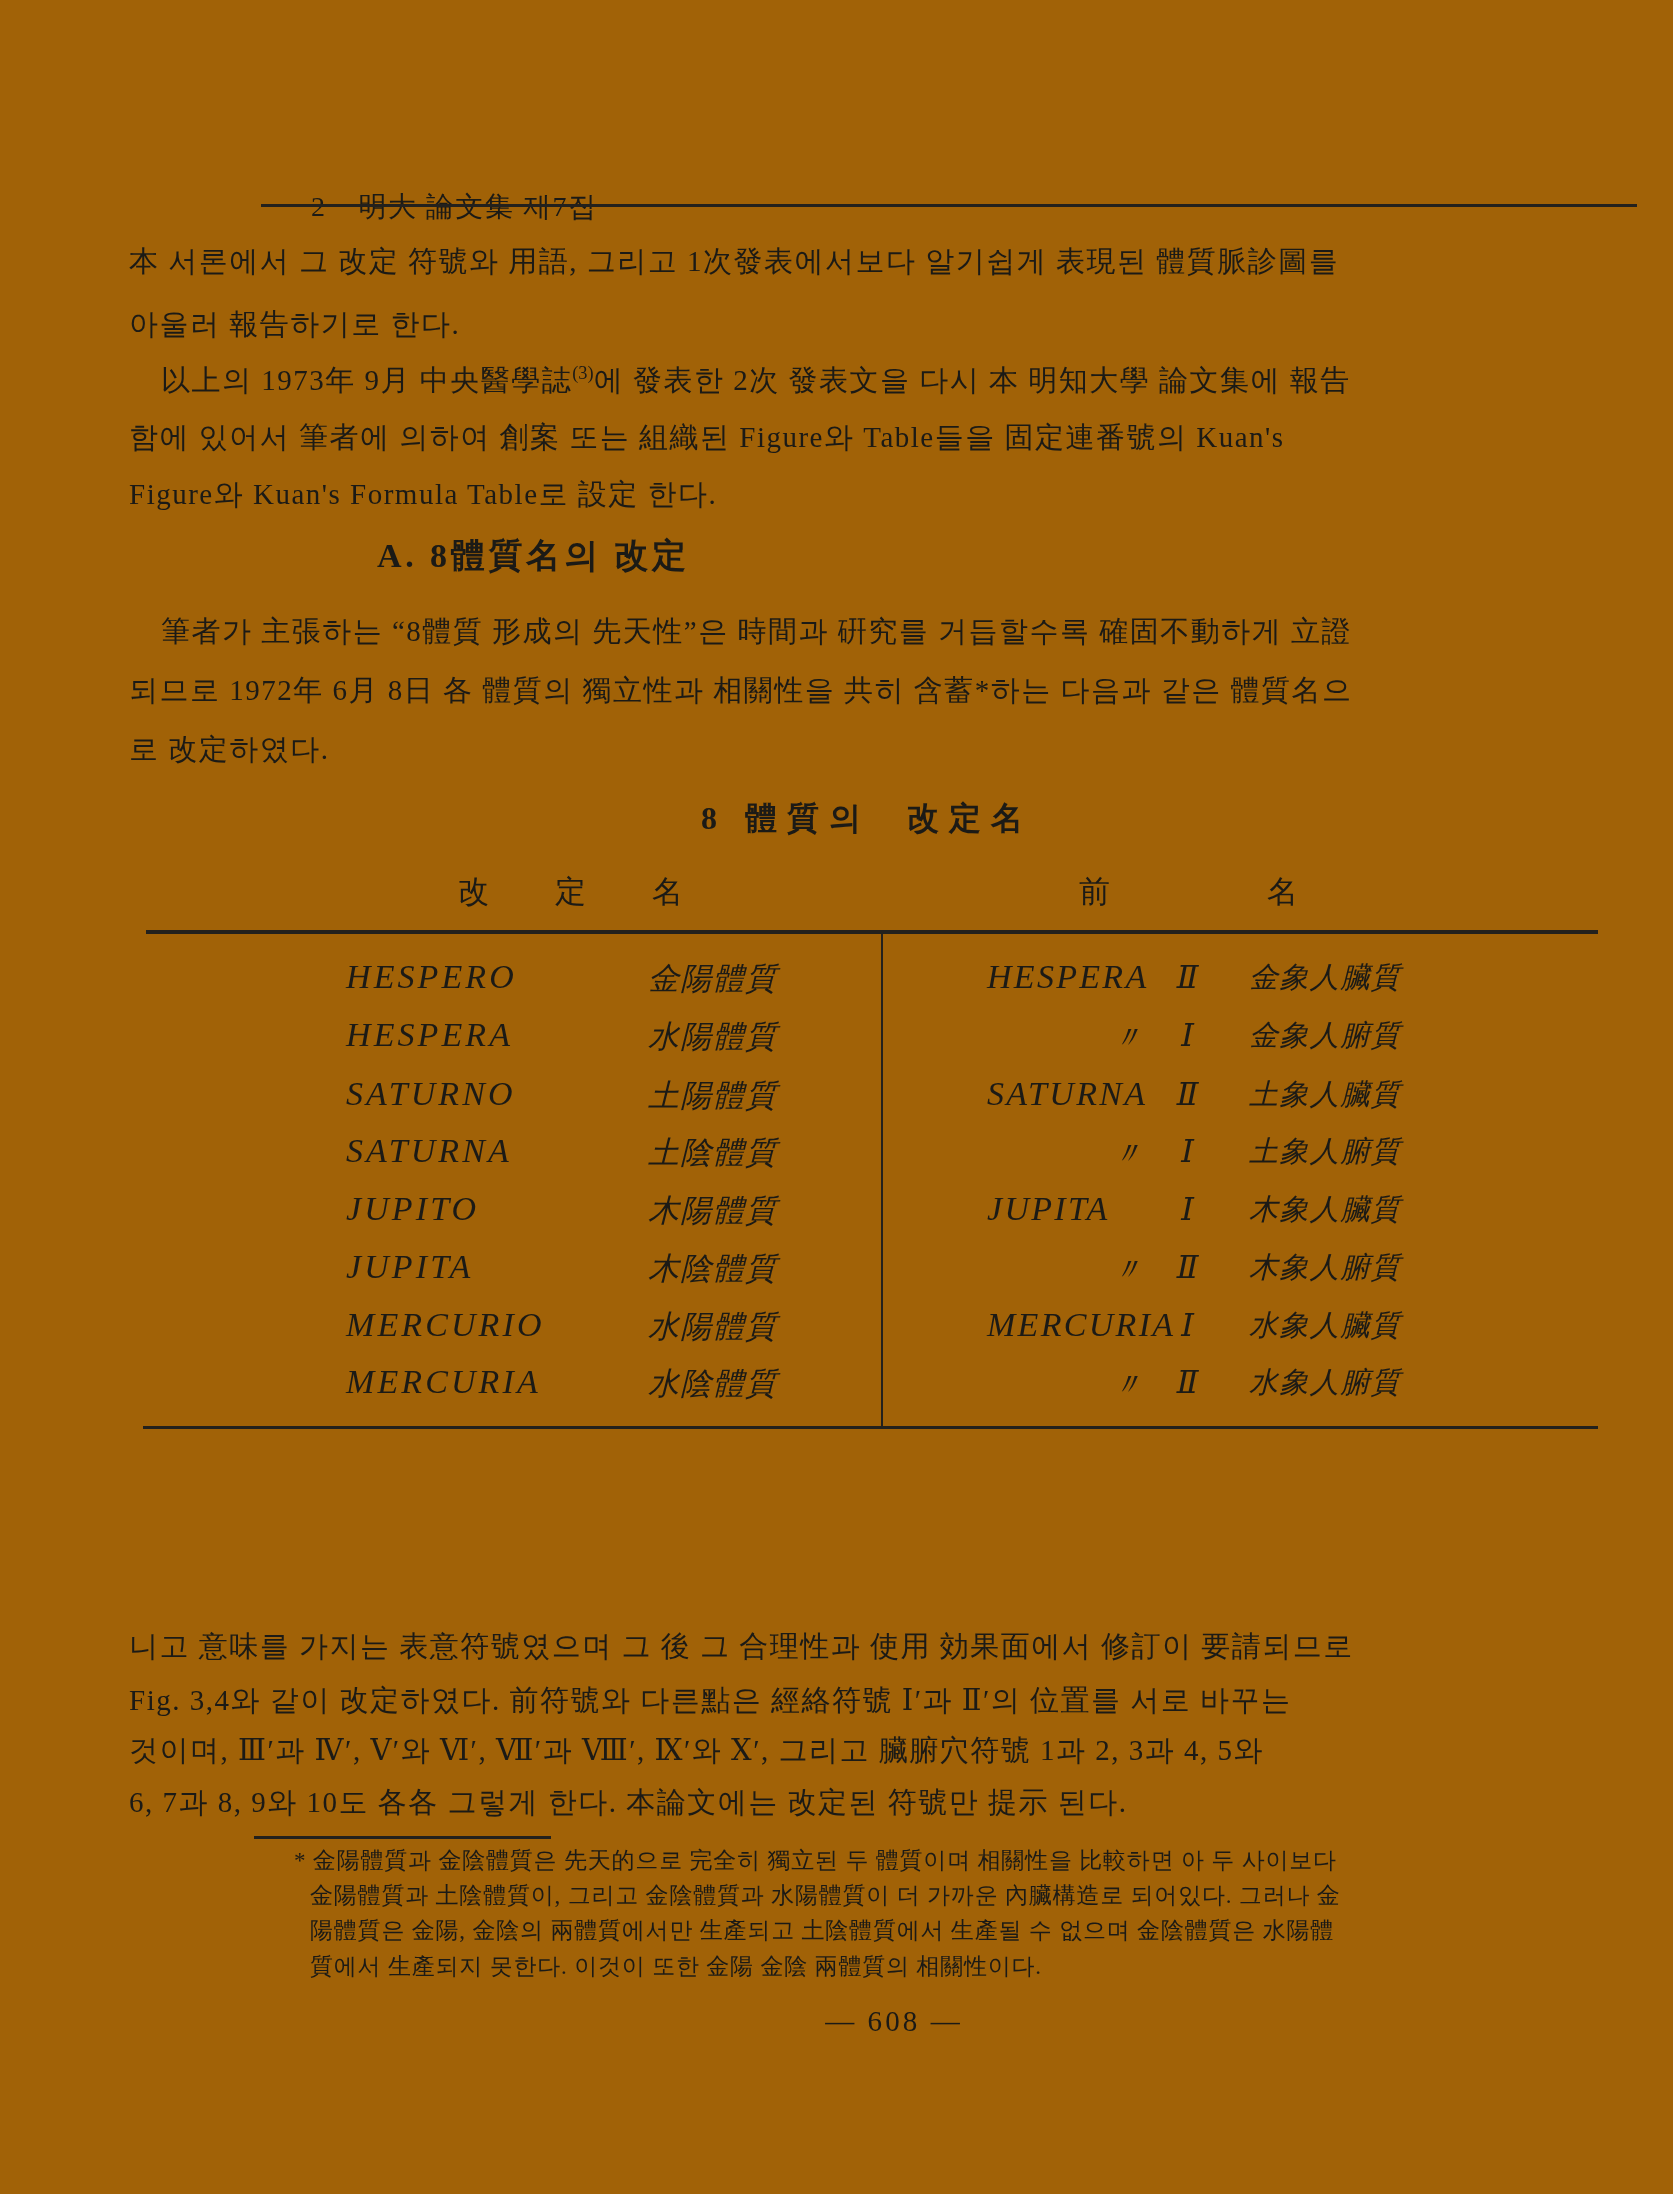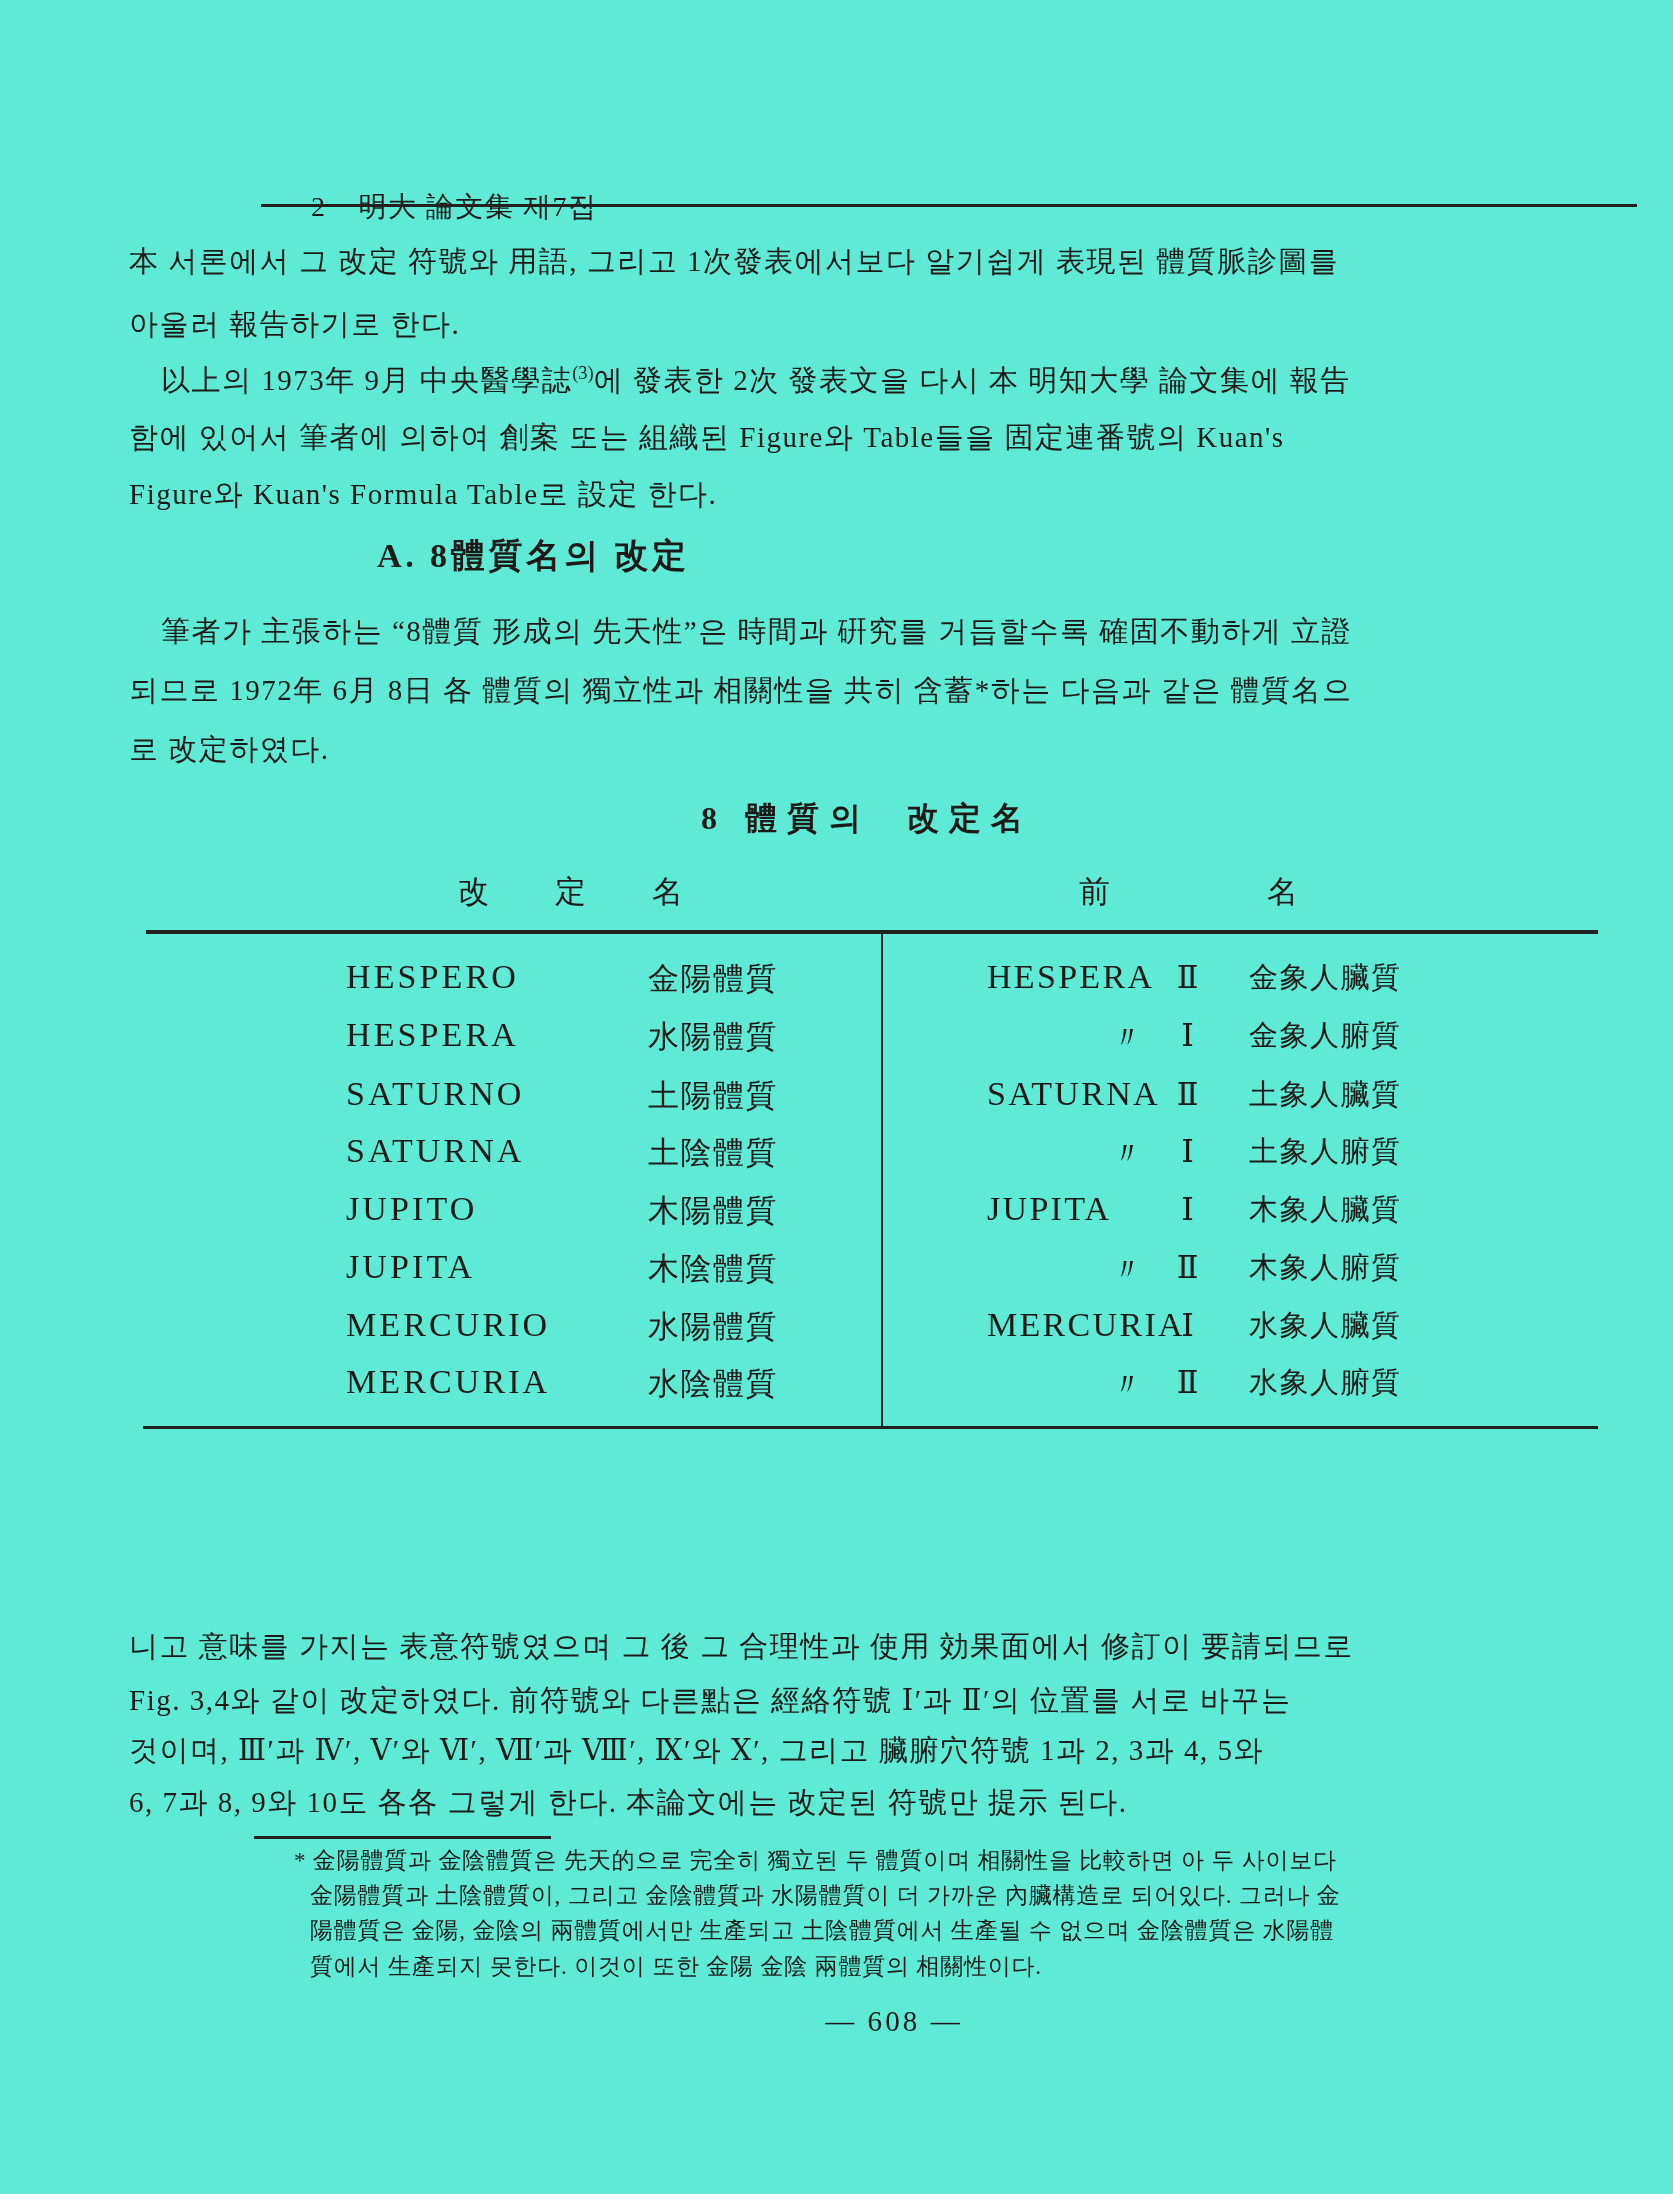--- a/index.html
+++ b/index.html
@@ -1,19 +1,19 @@
 <!DOCTYPE html>
 <html style="font-size:12.3px"><head>
 <meta charset="utf-8">
 <style>
   html,body{margin:0;padding:0;background:#d9d7d2;}
   .page{
     position:relative;
     width:1673px;height:2194px;
-    background:#5eead4;
+    background:#a16207;
     color:#1b1a16;
     font-family:"Liberation Serif","DejaVu Serif",serif;
     overflow:hidden;
   }
   .line{
     position:absolute;left:129px;
     font-size:29px;line-height:1.15;
     letter-spacing:1.5px;white-space:pre;
     color:#1b1a16;
   }
@@ -29,21 +29,21 @@
   .rule{position:absolute;background:#23211d;}
   sup{font-size:18.4px;vertical-align:super;letter-spacing:0;}
   
   .table-title{
     position:absolute;left:701px;top:797px;
     font-size:32px;font-weight:700;letter-spacing:10px;white-space:pre;
   }
   .thead{position:absolute;top:871px;font-size:31px;white-space:pre;}
   .thead-left{left:458px;letter-spacing:66px;}
   .thead-right{left:1079px;letter-spacing:157px;}
-  .trow{position:absolute;left:0;width:1447px;height:46px;}
+  .trow{position:absolute;left:0;width:1447px;height:46px;font-style:italic;}
   .trow span{position:absolute;top:0;}
   .c-new-name{left:346px;font-size:34px;letter-spacing:3.1px;}
   .c-new-hanja{left:648px;font-size:31px;letter-spacing:1.5px;}
   .c-old-name{left:987px;font-size:34px;letter-spacing:2.3px;}
   .trow.ditto .c-old-name{left:1111px;font-size:32px;}
   .c-old-num{left:1163px;width:49px;text-align:center;font-size:32px;}
   .c-old-hanja{left:1249px;font-size:29px;letter-spacing:1.5px;}
   
   .fn{
     position:absolute;left:310px;

